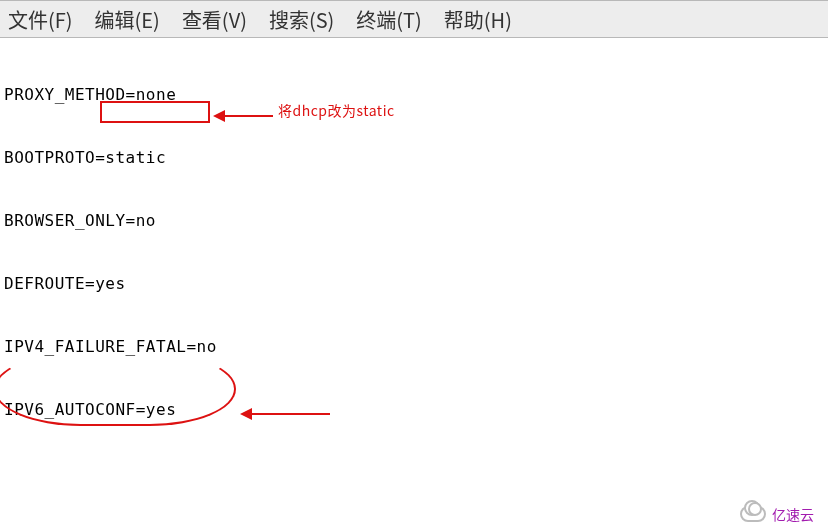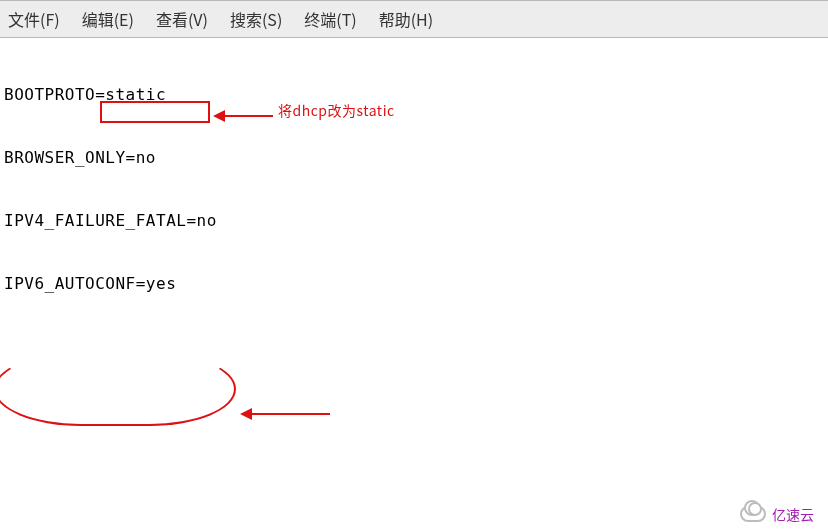--- a/index.html
+++ b/index.html
@@ -15,21 +15,21 @@
       height: 38px;
       border-top: 1px solid #b8b8b8;
       border-bottom: 1px solid #b8b8b8;
       background: #ededed;
       display: flex;
       align-items: center;
       padding-left: 8px;
     }
     .menubar .menu-item {
       color: #333;
-      font-size: 16px;
+      font-size: 20px;
       margin-right: 22px;
       cursor: pointer;
     }
     .editor {
       padding: 4px 4px;
       font-family: "DejaVu Sans Mono", "Consolas", monospace;
       font-size: 16px;
       line-height: 21px;
       letter-spacing: 0.5px;
       color: #000;
@@ -113,22 +113,24 @@
 <div class="menubar">
   <span class="menu-item">文件(F)</span>
   <span class="menu-item">编辑(E)</span>
   <span class="menu-item">查看(V)</span>
   <span class="menu-item">搜索(S)</span>
   <span class="menu-item">终端(T)</span>
   <span class="menu-item">帮助(H)</span>
 </div>
 
 <div class="editor">
+  <span class="line">PROXY_METHOD=none</span>
   <span class="line">BOOTPROTO=static</span>
   <span class="line">BROWSER_ONLY=no</span>
+  <span class="line">DEFROUTE=yes</span>
   <span class="line">IPV4_FAILURE_FATAL=no</span>
   <span class="line">IPV6_AUTOCONF=yes</span>
   
   
   
   
   
   
   
   

